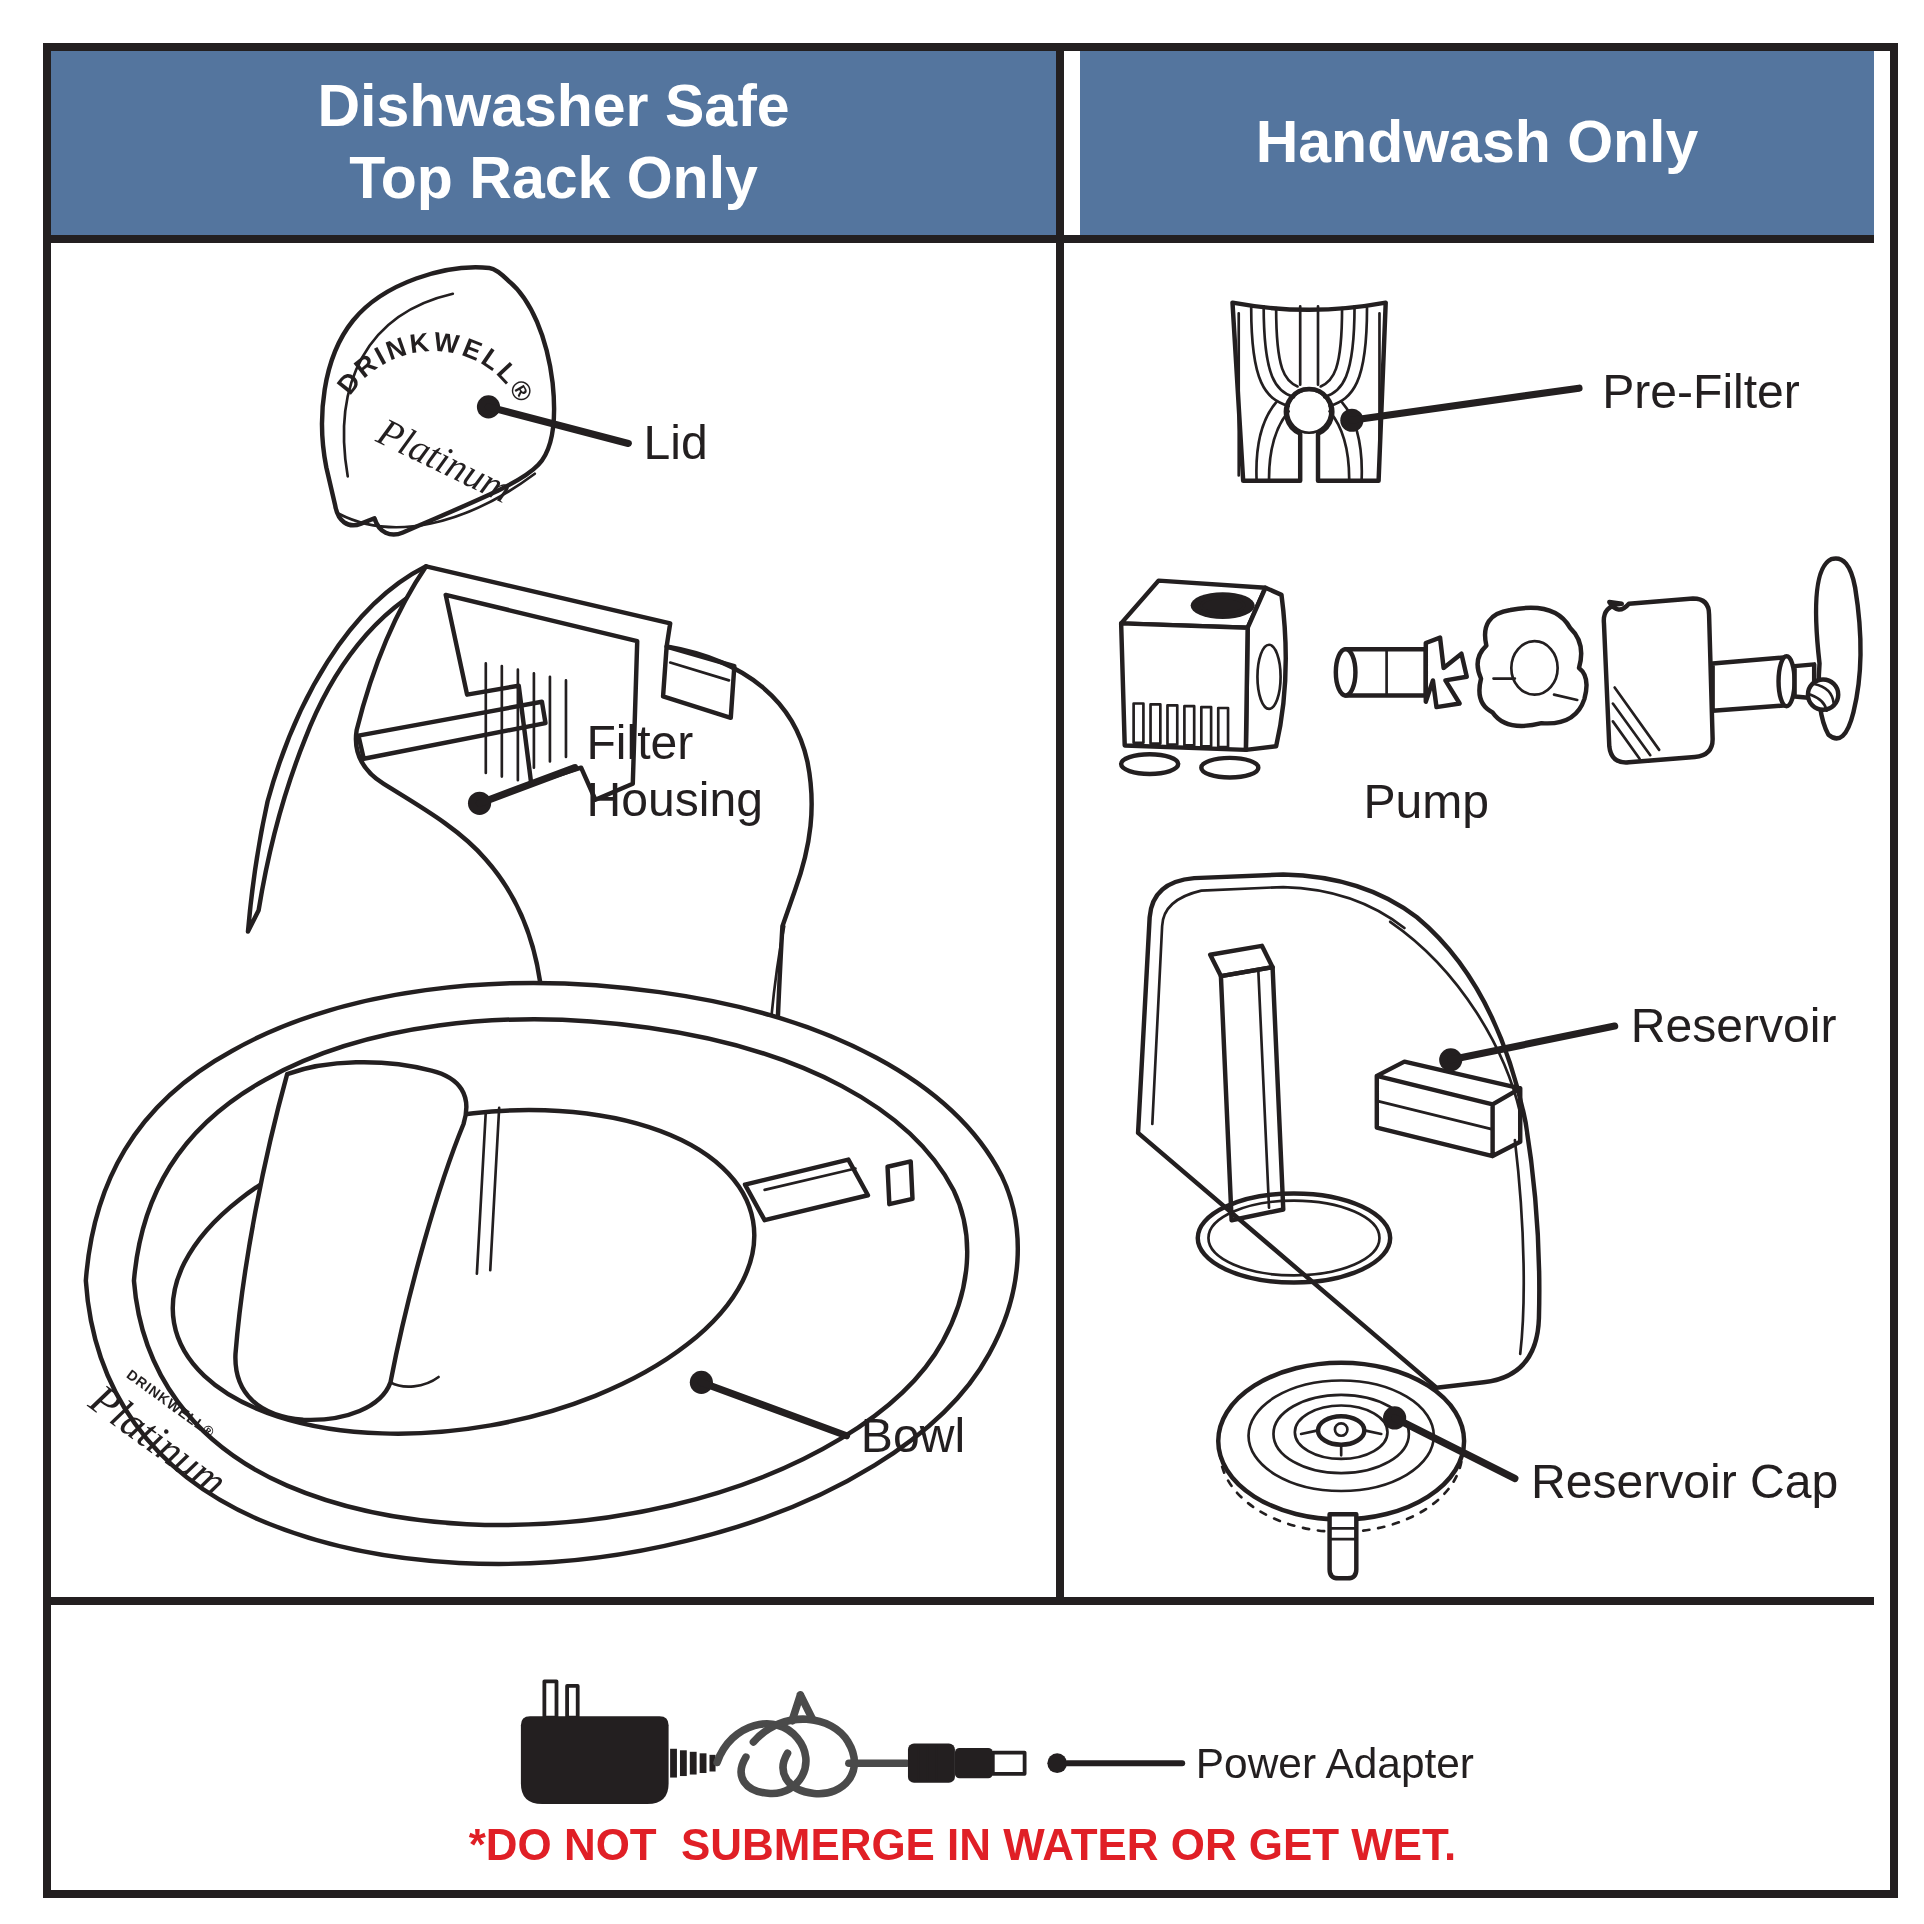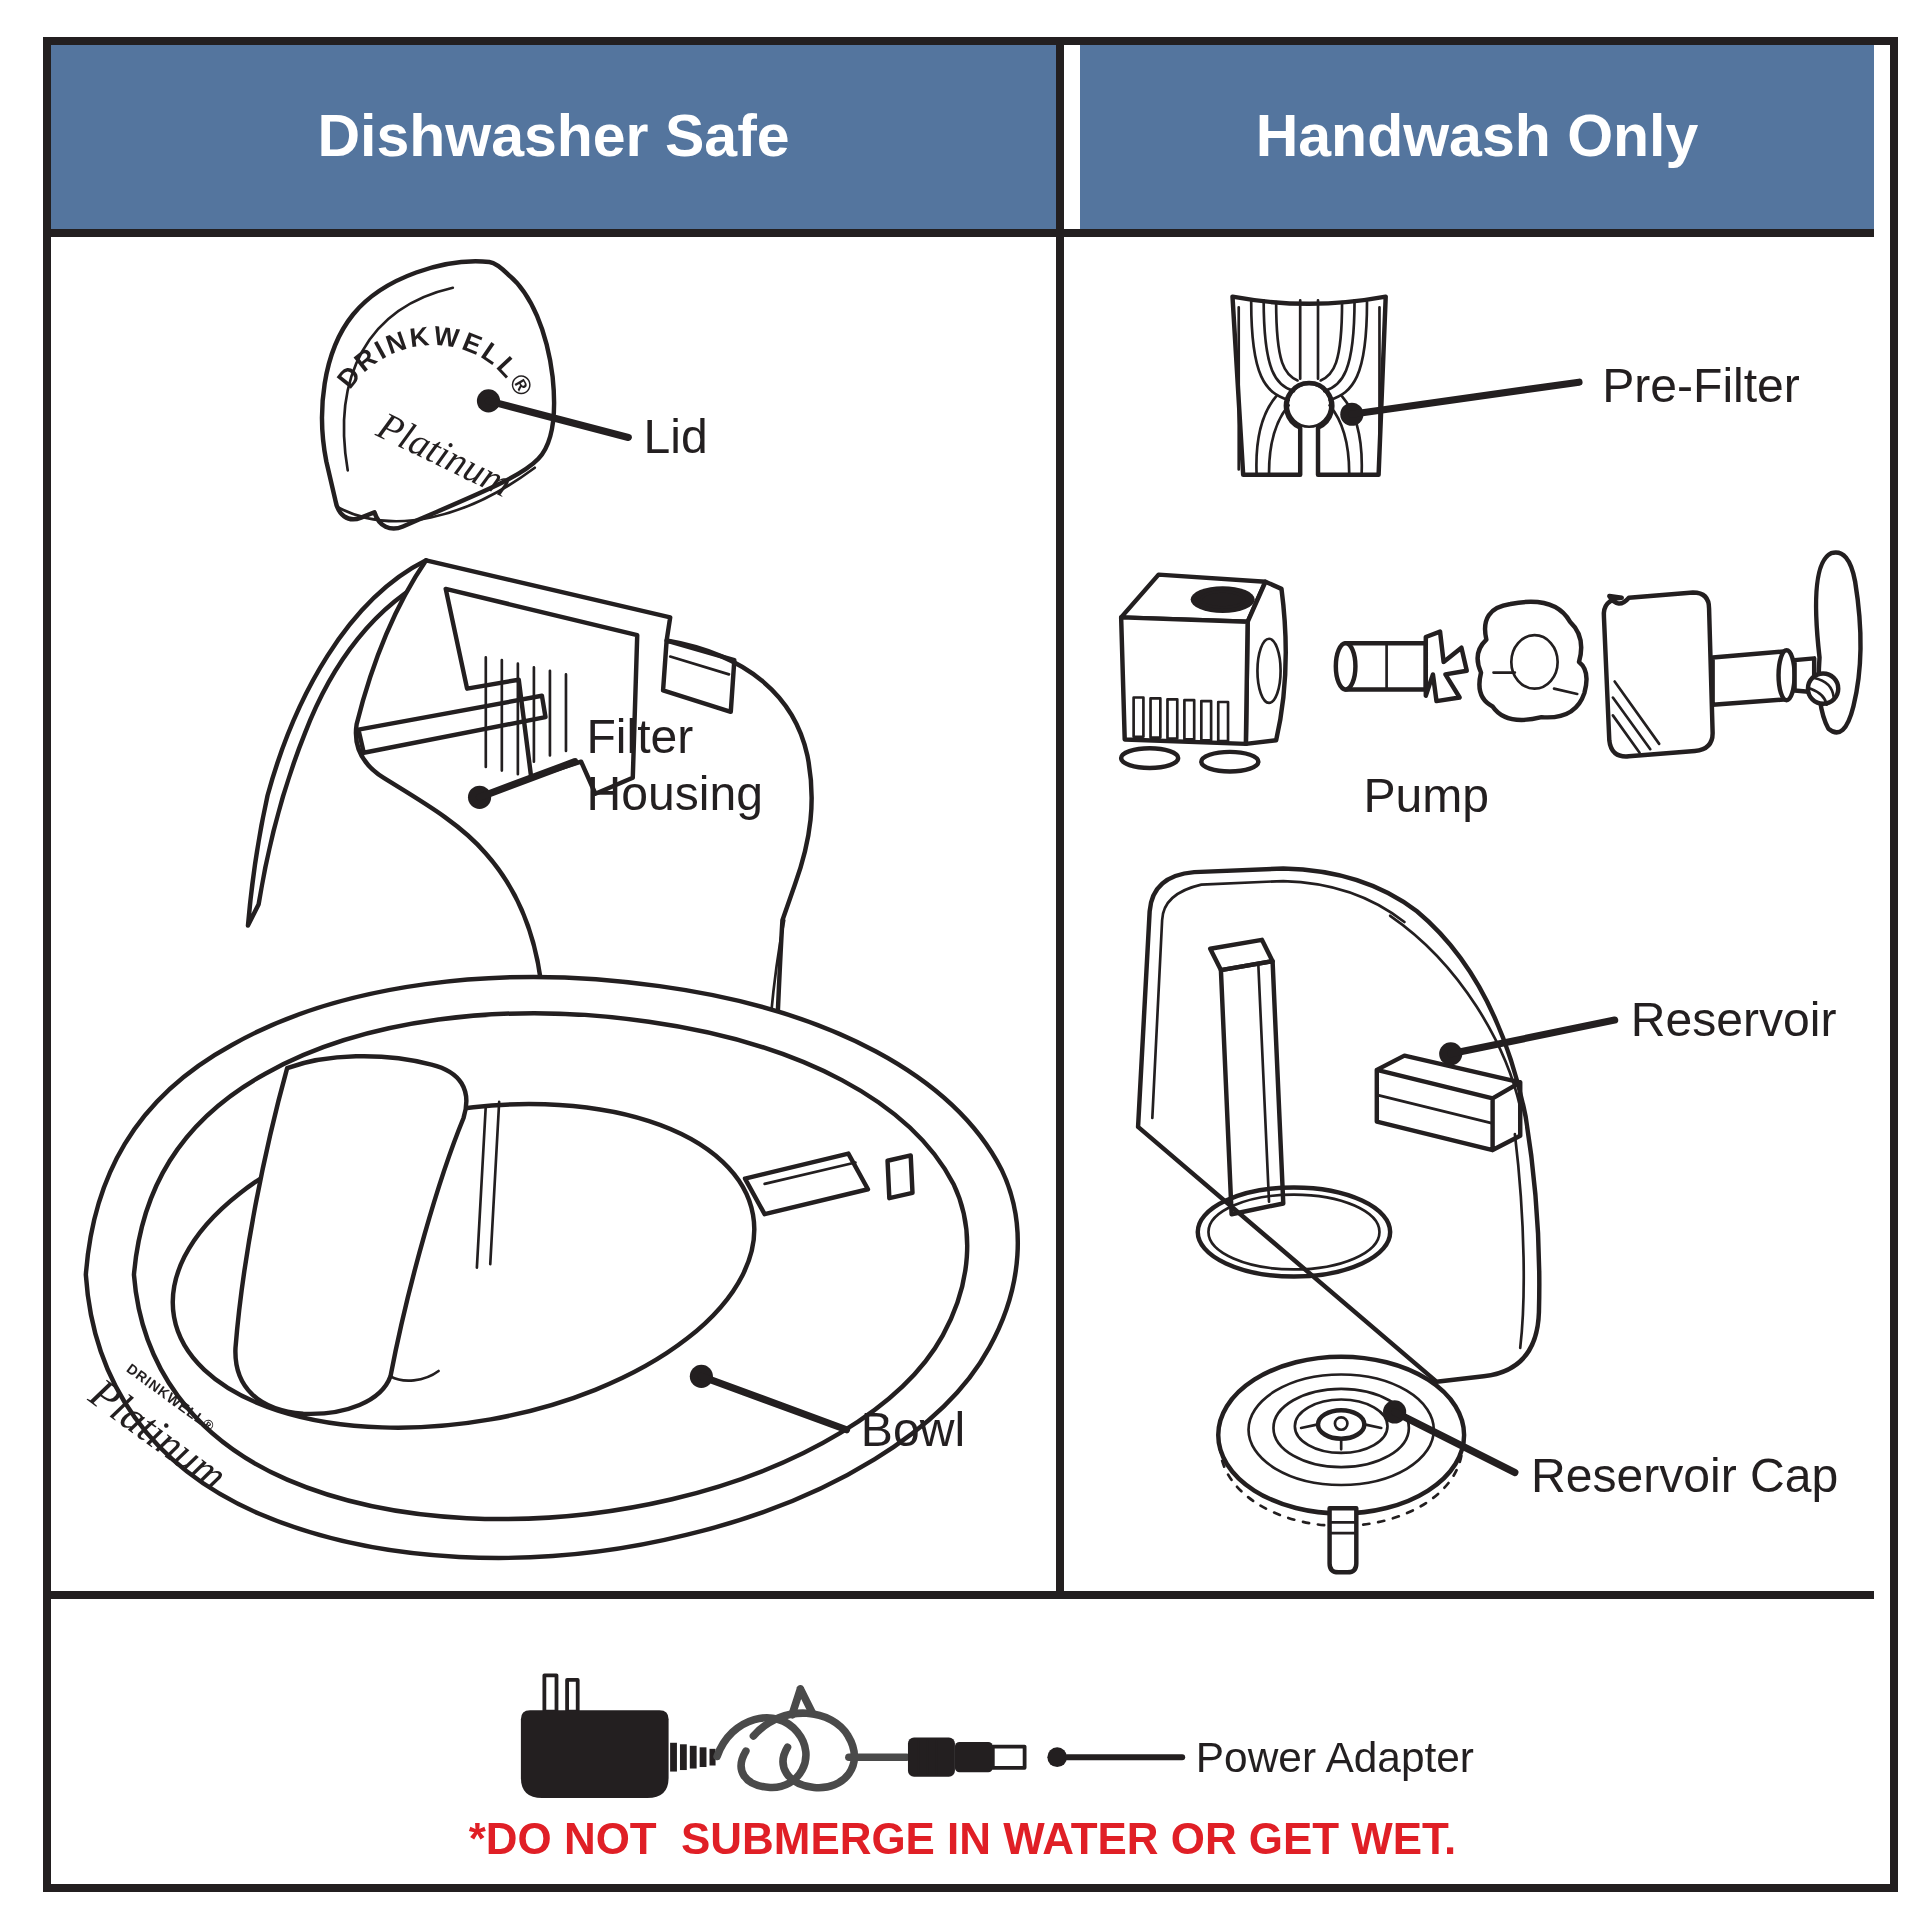--- a/index.html
+++ b/index.html
@@ -1,18 +1,18 @@
 <!DOCTYPE html>
 <html style="font-size:14.3px"><head>
 <meta charset="utf-8">
 <style>
   html,body{margin:0;padding:0;background:#ffffff;}
   body{width:1925px;height:1925px;position:relative;font-family:"Liberation Sans",sans-serif;}
   .frame{
-    position:absolute;left:43px;top:37px;width:1839px;height:1839px;
+    position:absolute;left:43px;top:43px;width:1839px;height:1839px;
     border:8px solid #231f20;box-sizing:content-box;background:#fff;
     display:grid;
     grid-template-columns:1005px 8px 810px;
     grid-template-rows:184px 8px 1354px 8px 268px;
   }
   .header-cell{
     background:#54759e;color:#ffffff;font-weight:bold;font-size:59px;line-height:1.22;
     display:flex;flex-direction:column;align-items:center;justify-content:center;text-align:center;
   }
   .header-left{grid-column:1;grid-row:1;}
@@ -37,20 +37,21 @@
   .warning-text{font-size:58px;font-weight:bold;fill:#e01f26;white-space:pre;font-family:"Liberation Sans",sans-serif;}
   .cord{stroke:#4a4a4a;stroke-width:10;fill:none;stroke-linecap:round;}
 </style>
 </head>
 <body>
 
 <div class="frame">
 
   <div class="header-cell header-left">
     <div>Dishwasher Safe</div>
+    <div>Top Rack Only</div>
   </div>
   <div class="header-cell header-right">
     <div>Handwash Only</div>
   </div>
   <div class="vdiv"></div>
   <div class="hdiv1"></div>
   <div class="hdiv2"></div>
 
   <div class="main-left">
     <svg viewBox="57 273 1128 1520">

